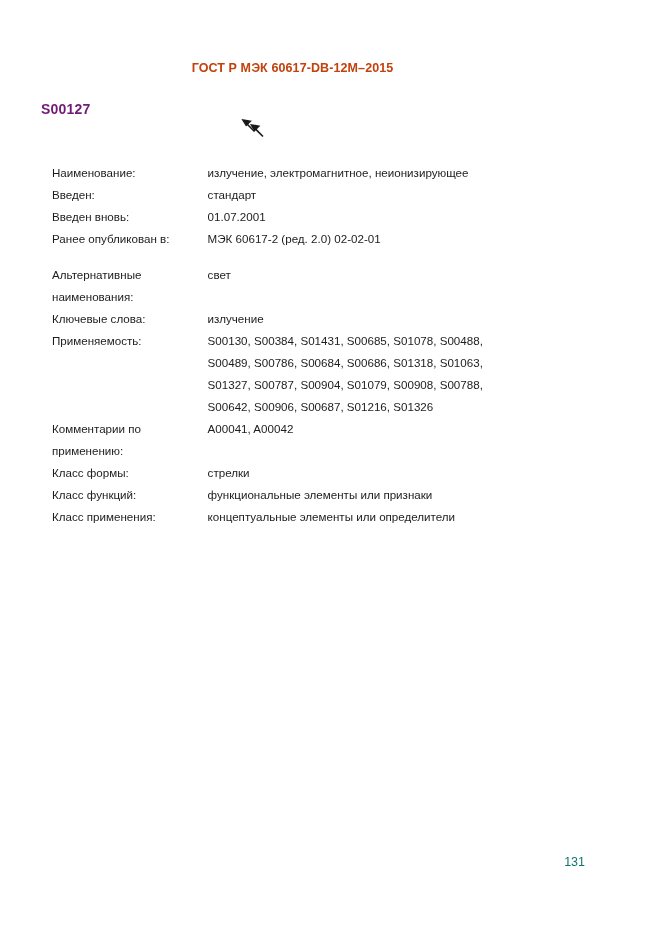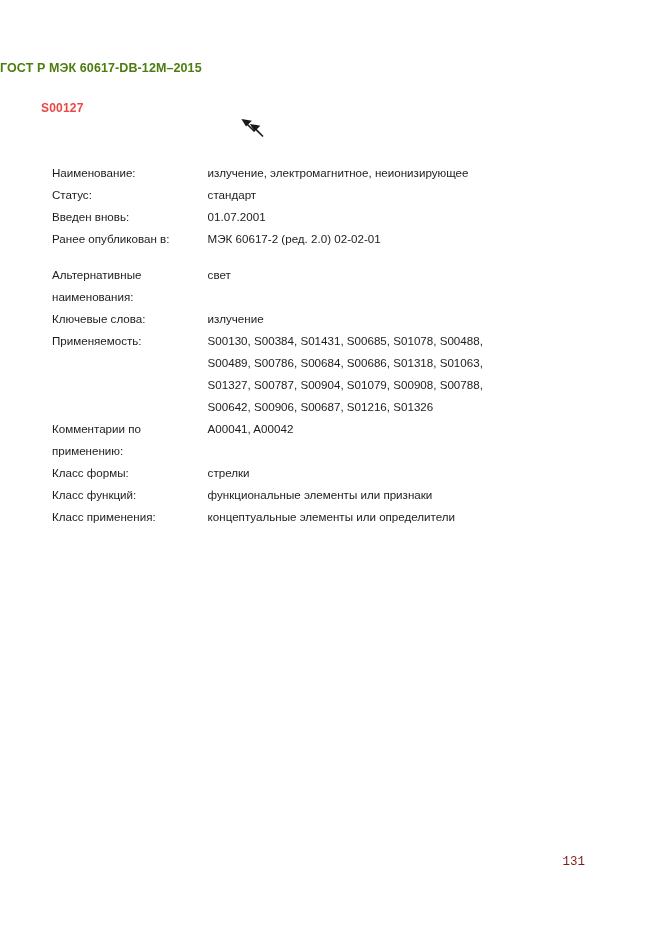--- a/index.html
+++ b/index.html
@@ -19,37 +19,37 @@
     background: #ffffff;
     overflow: hidden;
   }
 
   
   .doc-header {
     position: absolute;
     top: 61px;
     left: 0;
     width: 585px;
-    text-align: left;
+    text-align: center;
     font-size: 12.5px;
     font-weight: bold;
     letter-spacing: 0.1px;
-    color: #4d7c0f;
+    color: #c2410c;
     white-space: nowrap;
   }
 
   
   .symbol-id {
     position: absolute;
     top: 101px;
     left: 41px;
-    font-size: 12px;
+    font-size: 14px;
     font-weight: bold;
     letter-spacing: 0.2px;
-    color: #ef4444;
+    color: #701a75;
   }
   .symbol-figure {
     position: absolute;
     top: 103px;
     left: 234px;
     width: 48px;
     height: 48px;
   }
   .symbol-figure svg {
     display: block;
@@ -88,22 +88,21 @@
   .blankline { display: block; line-height: 22px; }
 
   
   .page-number {
     position: absolute;
     top: 855px;
     left: 0;
     width: 585px;
     text-align: right;
     font-size: 12.5px;
-    color: #7f1d1d;
-    font-family: Liberation Mono, monospace;
+    color: #0f766e;
   }
 </style>
 </head>
 <body>
 
 <div class="page">
 
   <div class="doc-header">ГОСТ Р МЭК 60617-DB-12M–2015</div>
 
   <div class="symbol-id">S00127</div>
@@ -124,21 +123,21 @@
         <tr>
           <td class="label">
             <span class="wrapline">Наименование:</span>
           </td>
           <td class="value">
             <span class="wrapline">излучение, электромагнитное, неионизирующее</span>
           </td>
         </tr>
         <tr>
           <td class="label">
-            <span class="wrapline">Статус:</span>
+            <span class="wrapline">Введен:</span>
           </td>
           <td class="value">
             <span class="wrapline">стандарт</span>
           </td>
         </tr>
         <tr>
           <td class="label">
             <span class="wrapline">Введен вновь:</span>
           </td>
           <td class="value">

